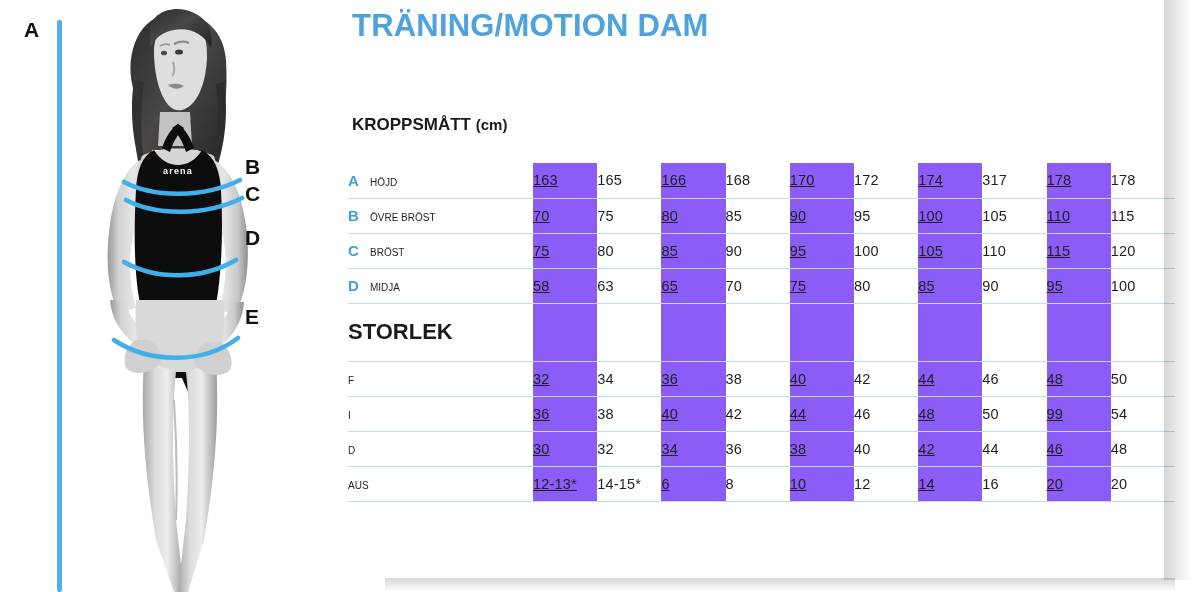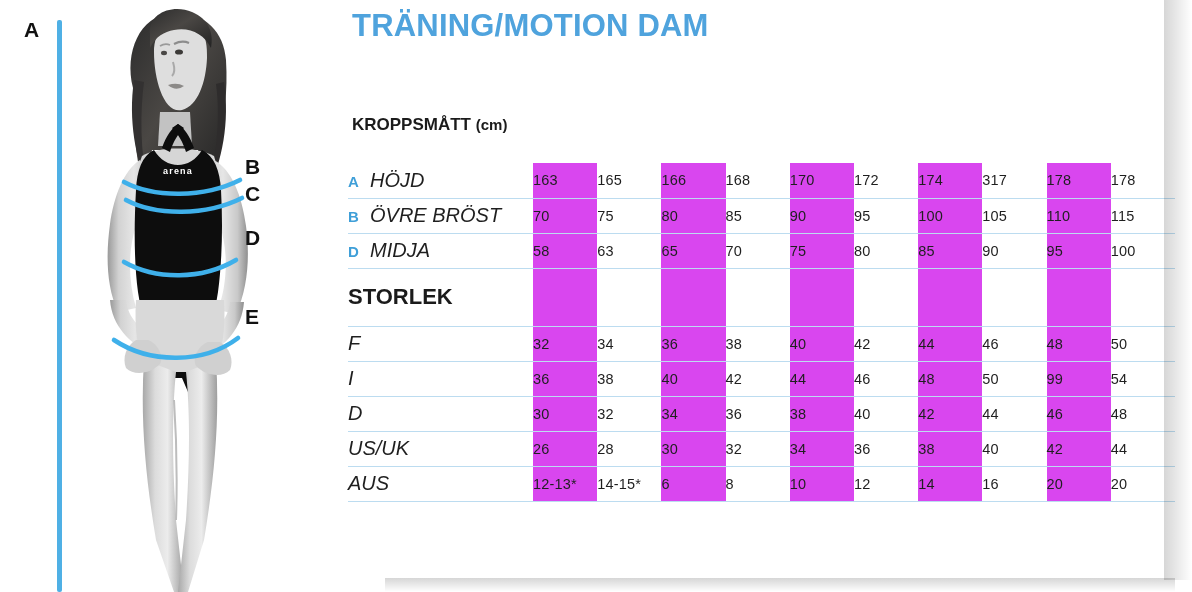--- a/index.html
+++ b/index.html
@@ -109,30 +109,29 @@
   td.rowhead .tag {
     display: inline-block;
     width: 22px;
     color: #3f9fd8;
     font-weight: bold;
     font-size: 15px;
   }
   td.rowhead .name {
     display: inline-block;
     color: #1f1f1f;
-    font-size: 20px;
-    font-style: italic;
+    font-size: 10px;
   }
   td.num {
     width: 64.2px;
     text-align: left;
     padding-left: 10px;
     letter-spacing: .2px;
   }
-  td.shade { background: #d946ef; }
+  td.shade { background: #8b5cf6; text-decoration: underline; }
 
   
   tr.section-row td { height: 58px; border-bottom: 1px solid #bcdcf0; }
   tr.section-row td.rowhead {
     font-size: 22px; font-weight: bold; color: #1b1b1b;
     vertical-align: middle;
   }
 
   
   #shadow-right {
@@ -301,20 +300,35 @@
             <td class="num shade">80</td>
             <td class="num">85</td>
             <td class="num shade">90</td>
             <td class="num">95</td>
             <td class="num shade">100</td>
             <td class="num">105</td>
             <td class="num shade">110</td>
             <td class="num">115</td>
           </tr>
 
+          <tr>
+            <td class="rowhead">
+              <span class="tag">C</span><span class="name">BRÖST</span>
+            </td>
+            <td class="num shade">75</td>
+            <td class="num">80</td>
+            <td class="num shade">85</td>
+            <td class="num">90</td>
+            <td class="num shade">95</td>
+            <td class="num">100</td>
+            <td class="num shade">105</td>
+            <td class="num">110</td>
+            <td class="num shade">115</td>
+            <td class="num">120</td>
+          </tr>
 
           <tr>
             <td class="rowhead">
               <span class="tag">D</span><span class="name">MIDJA</span>
             </td>
             <td class="num shade">58</td>
             <td class="num">63</td>
             <td class="num shade">65</td>
             <td class="num">70</td>
             <td class="num shade">75</td>
@@ -381,35 +395,20 @@
             <td class="num shade">34</td>
             <td class="num">36</td>
             <td class="num shade">38</td>
             <td class="num">40</td>
             <td class="num shade">42</td>
             <td class="num">44</td>
             <td class="num shade">46</td>
             <td class="num">48</td>
           </tr>
 
-          <tr>
-            <td class="rowhead">
-              <span class="name">US/UK</span>
-            </td>
-            <td class="num shade">26</td>
-            <td class="num">28</td>
-            <td class="num shade">30</td>
-            <td class="num">32</td>
-            <td class="num shade">34</td>
-            <td class="num">36</td>
-            <td class="num shade">38</td>
-            <td class="num">40</td>
-            <td class="num shade">42</td>
-            <td class="num">44</td>
-          </tr>
 
           <tr>
             <td class="rowhead">
               <span class="name">AUS</span>
             </td>
             <td class="num shade">12-13*</td>
             <td class="num">14-15*</td>
             <td class="num shade">6</td>
             <td class="num">8</td>
             <td class="num shade">10</td>

